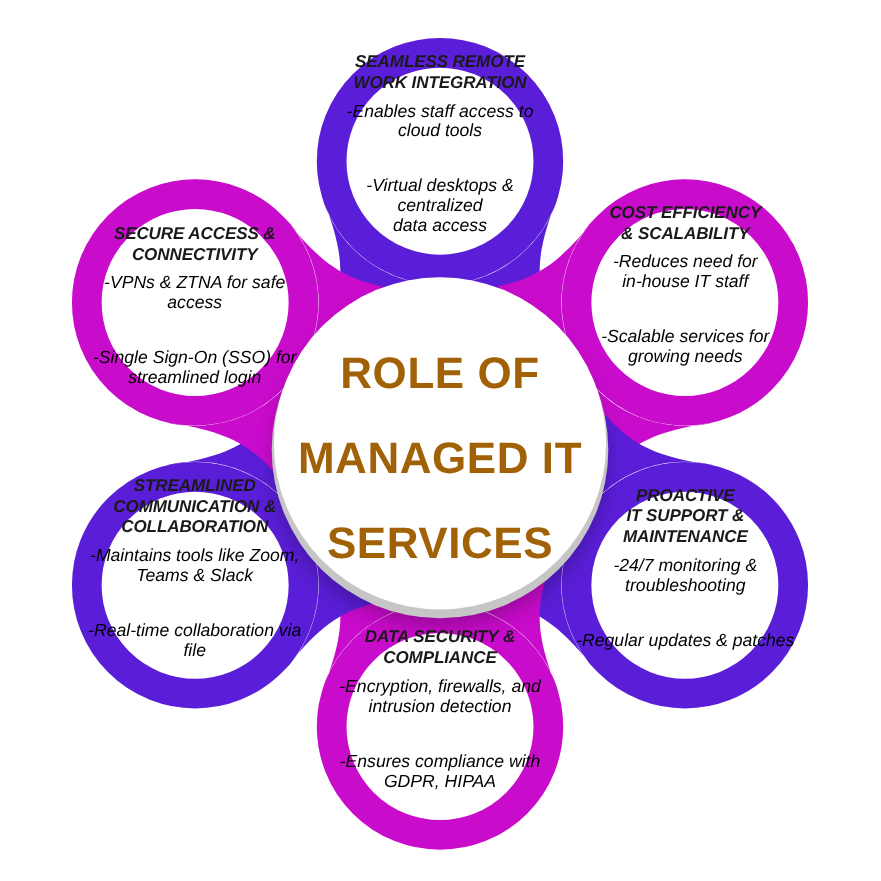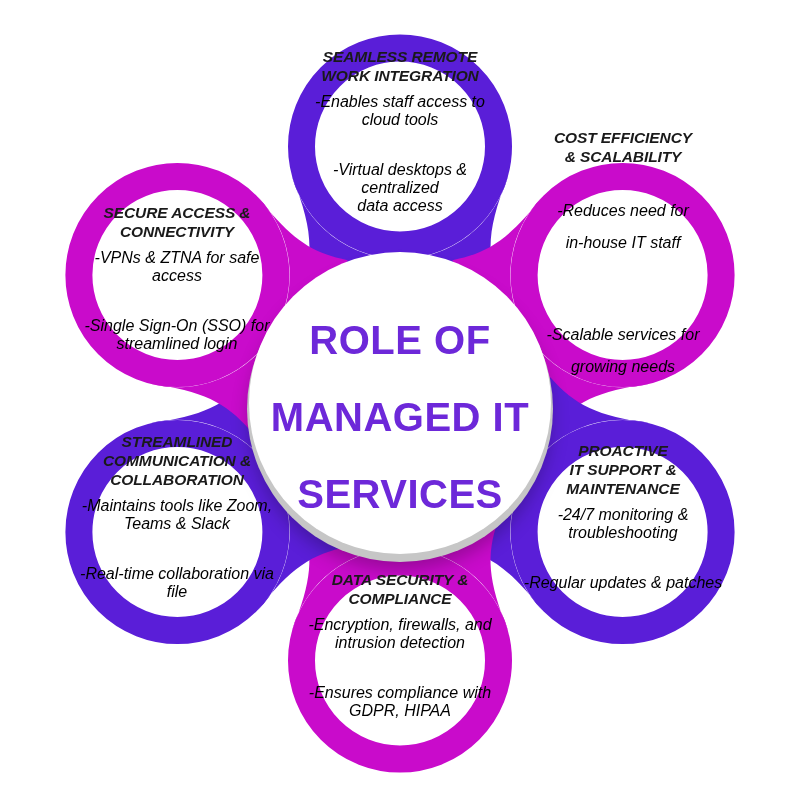--- a/index.html
+++ b/index.html
@@ -8,37 +8,37 @@
     font-family:"Liberation Sans", sans-serif;
   }
   .diagram-svg{position:absolute;left:0;top:0;z-index:1;}
   .center-circle{
     position:absolute;left:249px;top:252px;width:302px;height:302px;border-radius:50%;
     background:#ffffff;z-index:2;
     box-shadow:0 6px 0 2px #c6c6c6, 0 16px 18px rgba(0,0,0,0.25);
     display:flex;flex-direction:column;align-items:center;justify-content:center;
   }
   .center-title-line{
-    color:#6d28d9;font-size:40px;font-weight:700;line-height:50px;
+    color:#a16207;font-size:40px;font-weight:700;line-height:50px;
     letter-spacing:0.5px;text-align:center;white-space:nowrap;margin-top:27px;
   }
   .sat{
     position:absolute;width:210px;height:220px;z-index:3;
     display:flex;flex-direction:column;align-items:center;justify-content:center;
     text-align:center;
     font-style:italic;
   }
   .sat-heading{margin-bottom:8px;}
   .sat-heading div{
     color:#1a1a1a;font-size:15.5px;font-weight:700;line-height:19px;
     letter-spacing:-0.1px;white-space:nowrap;
   }
   .sat-bullet{margin:0;}
   .sat0{left:295px;top:37px;}
-  .sat1{left:518px;top:165px;gap:14px;}
+  .sat1{left:518px;top:165px;}
   .sat2{left:518px;top:422px;}
   .sat3{left:295px;top:551px;text-align:center;}
   .sat4{left:72px;top:422px;}
   .sat5{left:72px;top:165px;justify-content:flex-end;}
 </style>
 </head>
 <body>
 
 <div class="canvas">
 

